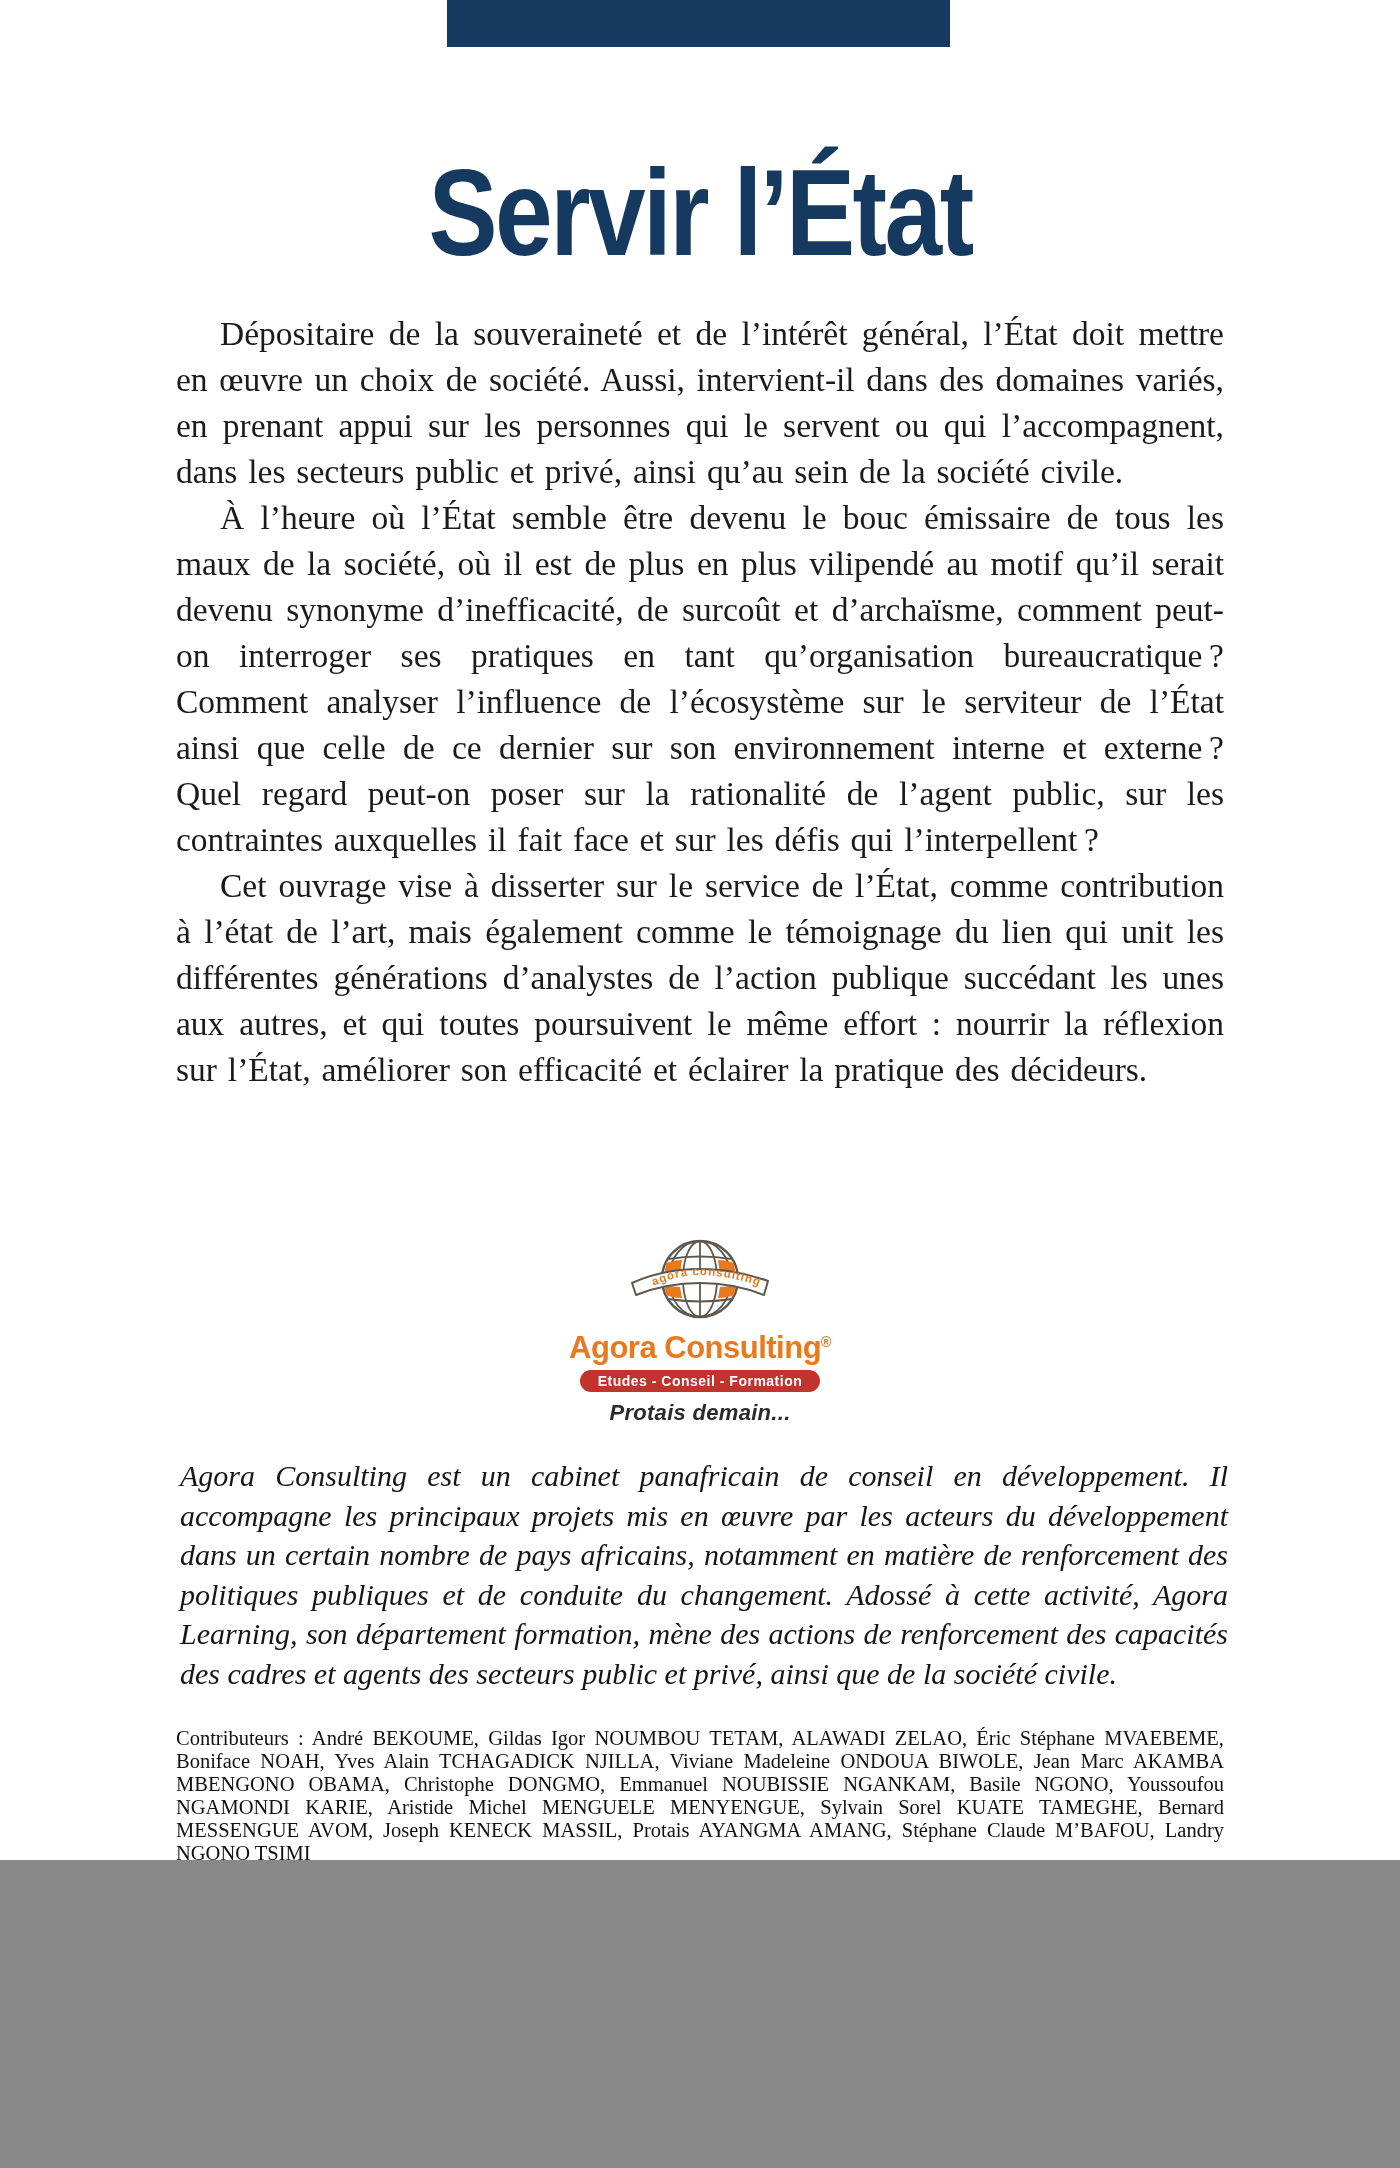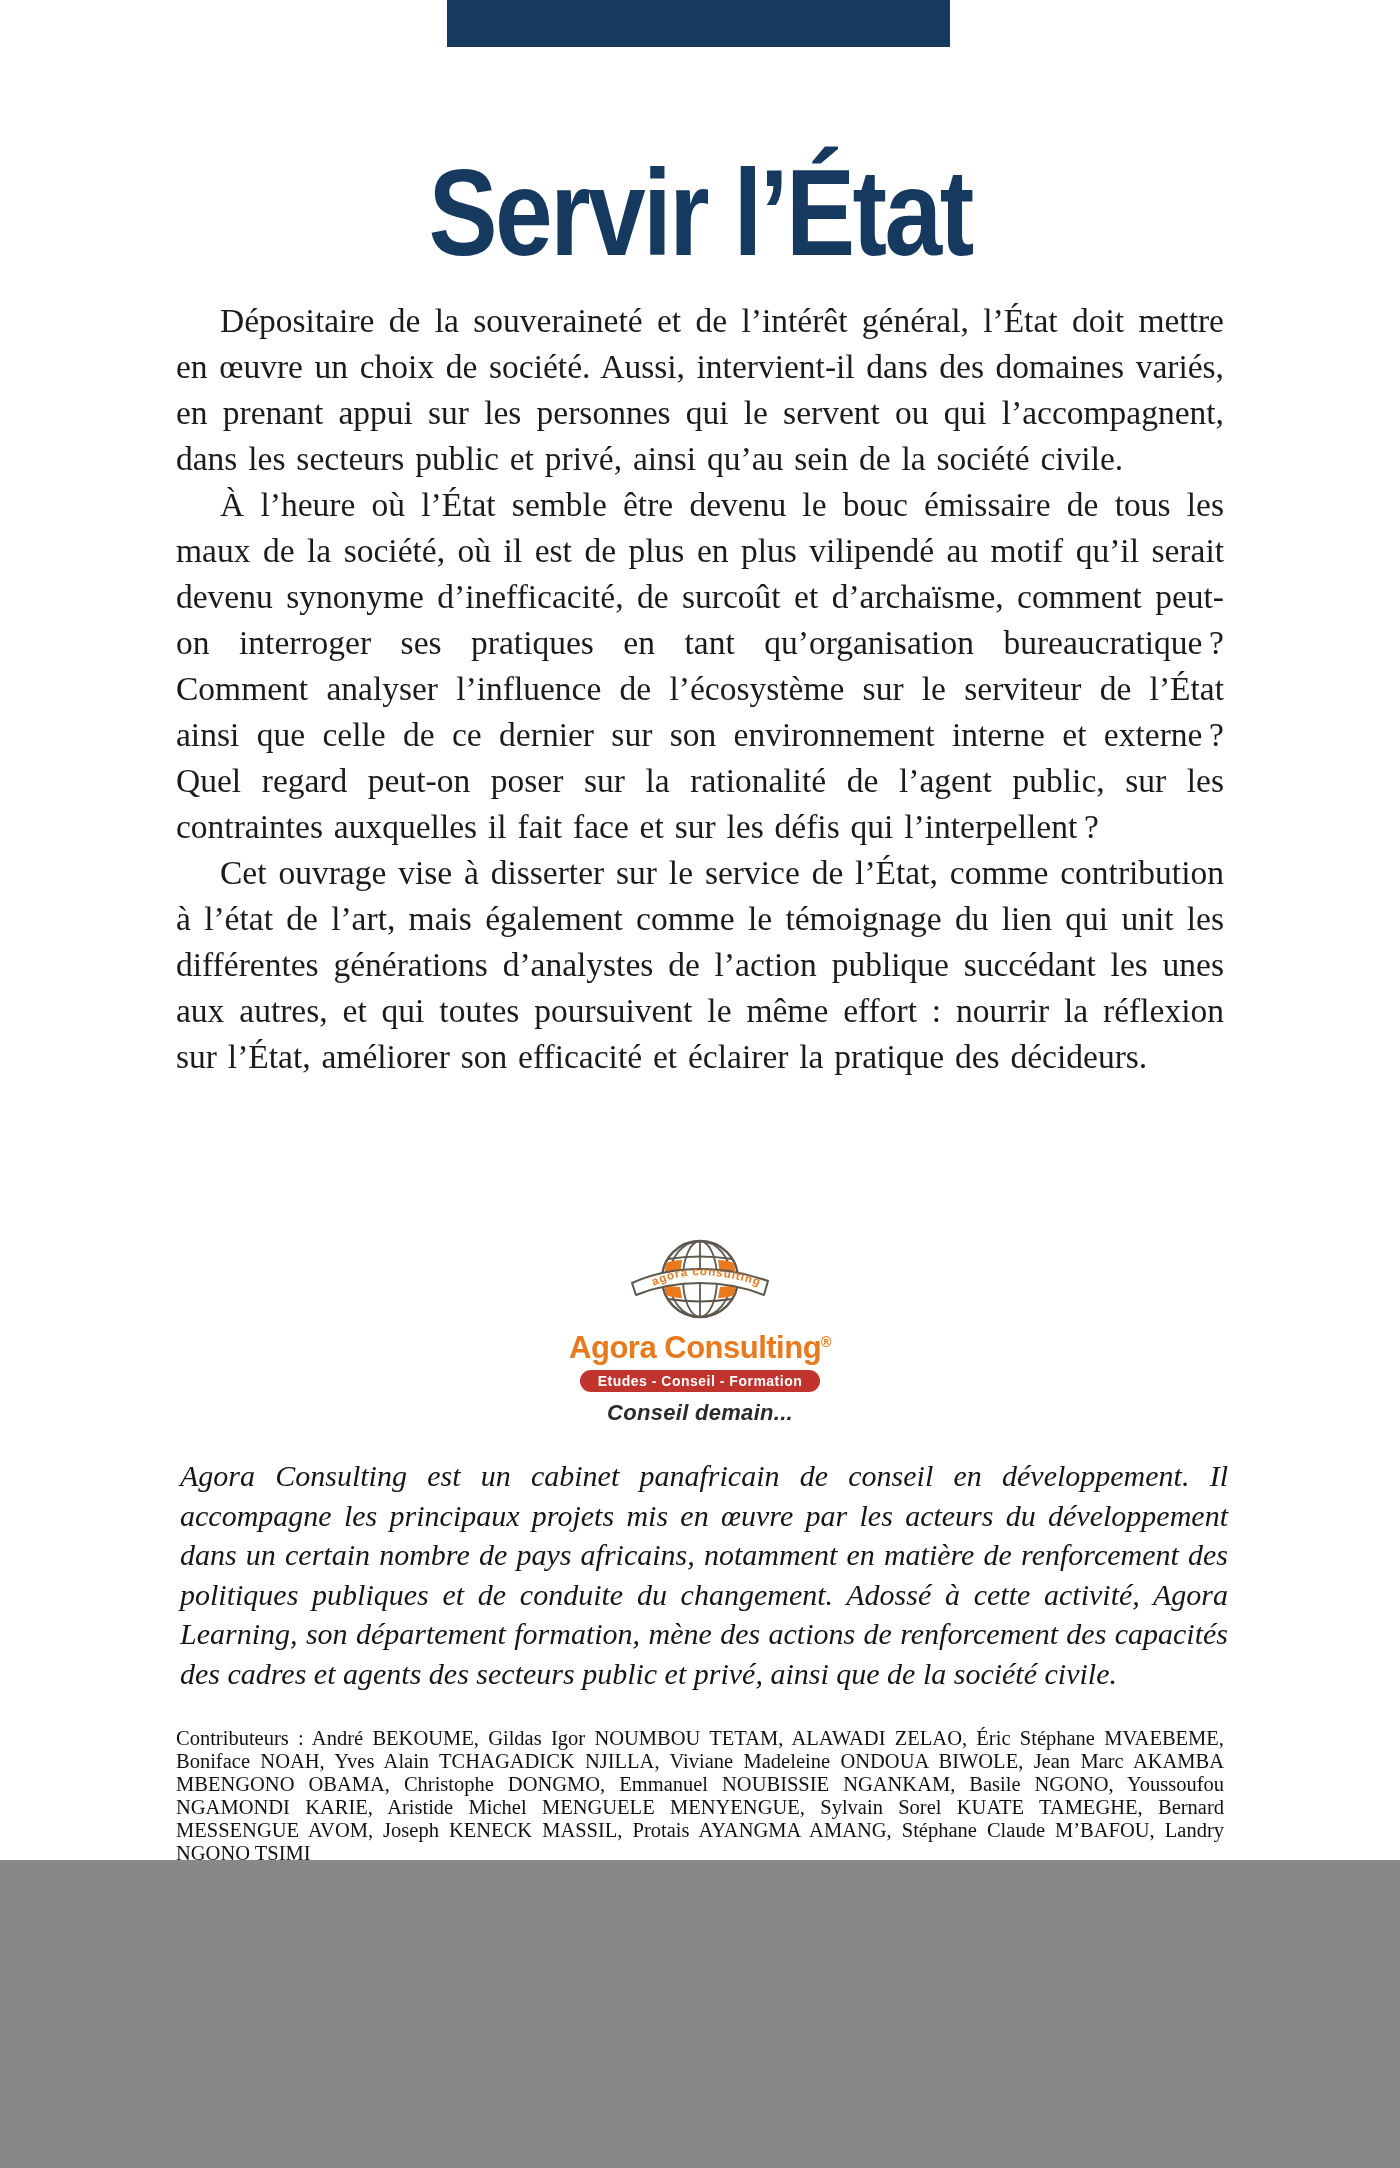--- a/index.html
+++ b/index.html
@@ -2,21 +2,21 @@
 <html style="--navy: #15395f; --orange: #e8791d; --red: #c1332d; --globe_stroke: #5e584e;"><head>
 <meta charset="utf-8">
 <style>
   html,body{margin:0;padding:0;background:#888;}
   .page{position:relative;width:1400px;height:1860px;background:#fff;margin:0 auto;
         font-family:"Liberation Serif",serif;overflow:hidden;}
   .top-bar{position:absolute;left:447px;top:0;width:503px;height:47px;background:var(--navy);}
   .title{position:absolute;top:128px;left:0;width:1400px;text-align:center;margin:0;
          font-family:"Liberation Sans",sans-serif;font-weight:bold;font-size:122px;line-height:170px;
          color:var(--navy);transform:scaleX(0.85);letter-spacing:-3px;}
-  .synopsis{position:absolute;left:176px;top:298px;width:1048px;font-size:33.5px;line-height:46px;
+  .synopsis{position:absolute;left:176px;top:311px;width:1048px;font-size:33.5px;line-height:46px;
             text-align:justify;color:#1b1b1b;word-spacing:2.5px;}
   .synopsis p{margin:0;text-indent:44px;}
   .logo{position:absolute;top:1232px;left:0;width:1400px;display:flex;flex-direction:column;align-items:center;}
   .globe{width:152px;height:100px;}
   .logo-name{font-family:"Liberation Sans",sans-serif;font-weight:bold;font-size:31px;color:var(--orange);
              margin-top:-2px;letter-spacing:-0.5px;}
   .logo-name sup{font-size:14px;}
   .pill{margin-top:4px;background:var(--red);color:#fff;font-family:"Liberation Sans",sans-serif;
         font-weight:bold;font-size:14px;padding:3px 18px;border-radius:12px;letter-spacing:.5px;}
   .slogan{margin-top:8px;font-family:"Liberation Sans",sans-serif;font-style:italic;font-weight:bold;
@@ -61,21 +61,21 @@
       <path d="M40,52 C45,54 51,55 56,55 L58,66 C52,66 46,65 42,63 Z" fill="#e8791d"></path>
       <path d="M112,52 C107,54 101,55 96,55 L94,66 C100,66 106,65 110,63 Z" fill="#e8791d"></path>
       <path d="M8,51 C30,41 55,37 76,37 C97,37 122,41 144,49 L140,63 C120,55 97,51 76,51 C56,51 32,55 12,63 Z" fill="#fff" stroke="#5e584e" stroke-width="2" stroke-linejoin="round"></path>
       <path id="ribbonArc" d="M24,56 C50,45 62,43 76,43 C90,43 112,46 132,53" fill="none"></path>
       <text font-family="Liberation Sans, sans-serif" font-size="11.5" font-weight="bold" fill="#e8791d" letter-spacing="1">
         <textPath href="#ribbonArc" startOffset="6">agora consulting</textPath>
       </text>
     </svg>
     <div class="logo-name"><span>Agora Consulting</span><sup>®</sup></div>
     <div class="pill">Etudes - Conseil - Formation</div>
-    <div class="slogan">Conseil demain...</div>
+    <div class="slogan">Protais demain...</div>
   </div>
 
   <p class="about">Agora Consulting est un cabinet panafricain de conseil en développement. Il accompagne les principaux projets mis en œuvre par les acteurs du développement dans un certain nombre de pays africains, notamment en matière de renforcement des politiques publiques et de conduite du changement. Adossé à cette activité, Agora Learning, son département formation, mène des actions de renforcement des capacités des cadres et agents des secteurs public et privé, ainsi que de la société civile.</p>
 
   <p class="contributors">Contributeurs : André BEKOUME, Gildas Igor NOUMBOU TETAM, ALAWADI ZELAO, Éric Stéphane MVAEBEME, Boniface NOAH, Yves Alain TCHAGADICK NJILLA, Viviane Madeleine ONDOUA BIWOLE, Jean Marc AKAMBA MBENGONO OBAMA, Christophe DONGMO, Emmanuel NOUBISSIE NGANKAM, Basile NGONO, Youssoufou NGAMONDI KARIE, Aristide Michel MENGUELE MENYENGUE, Sylvain Sorel KUATE TAMEGHE, Bernard MESSENGUE AVOM, Joseph KENECK MASSIL, Protais AYANGMA AMANG, Stéphane Claude M’BAFOU, Landry NGONO TSIMI</p>
 
   <div class="corner"></div>
 
   <svg class="feather" viewBox="0 0 60 95">
     <path d="M47,3 C44,22 38,46 28,62 C24,68 20,73 15,78 C12,72 11,64 13,55 C17,36 32,14 47,3 Z" fill="#15395f"></path>

